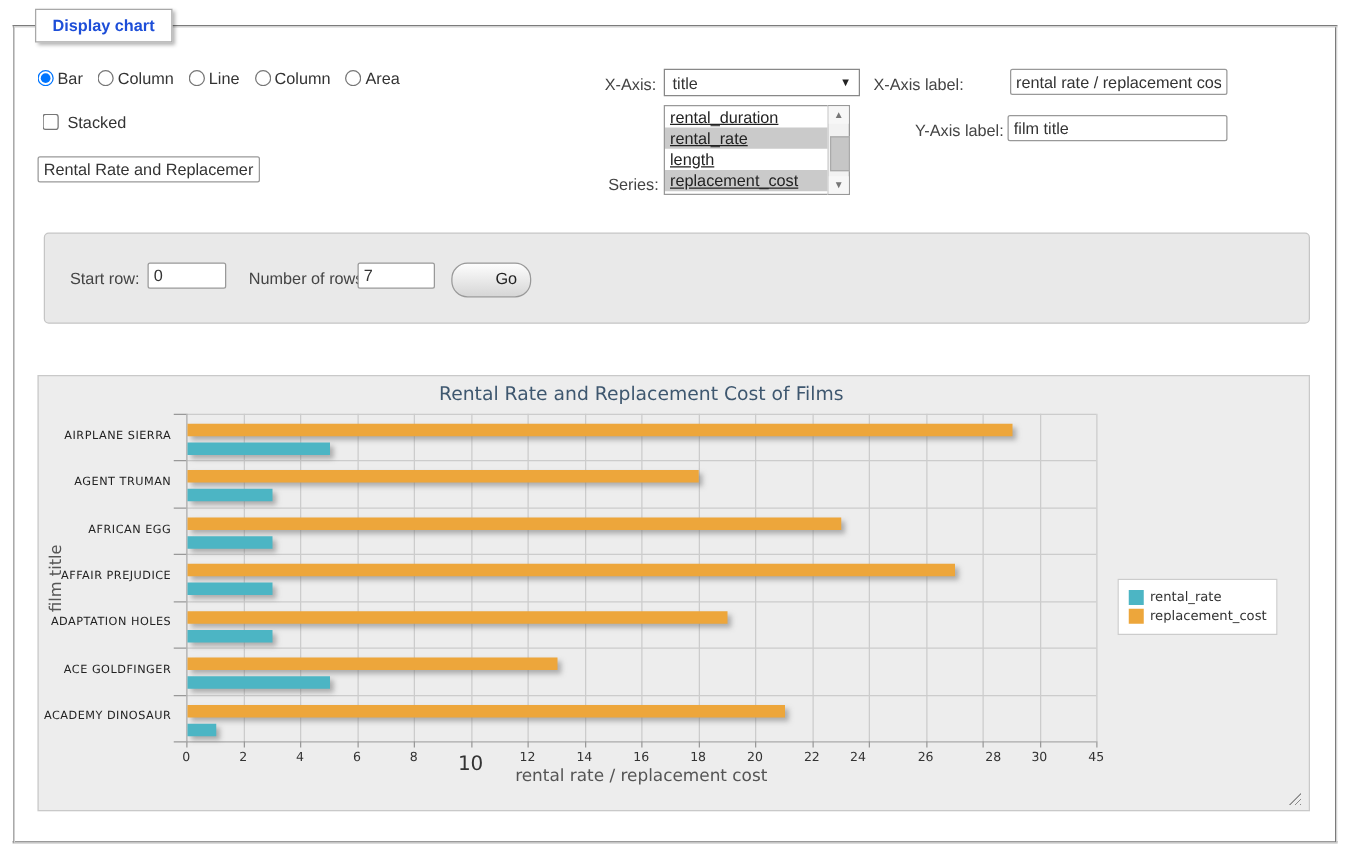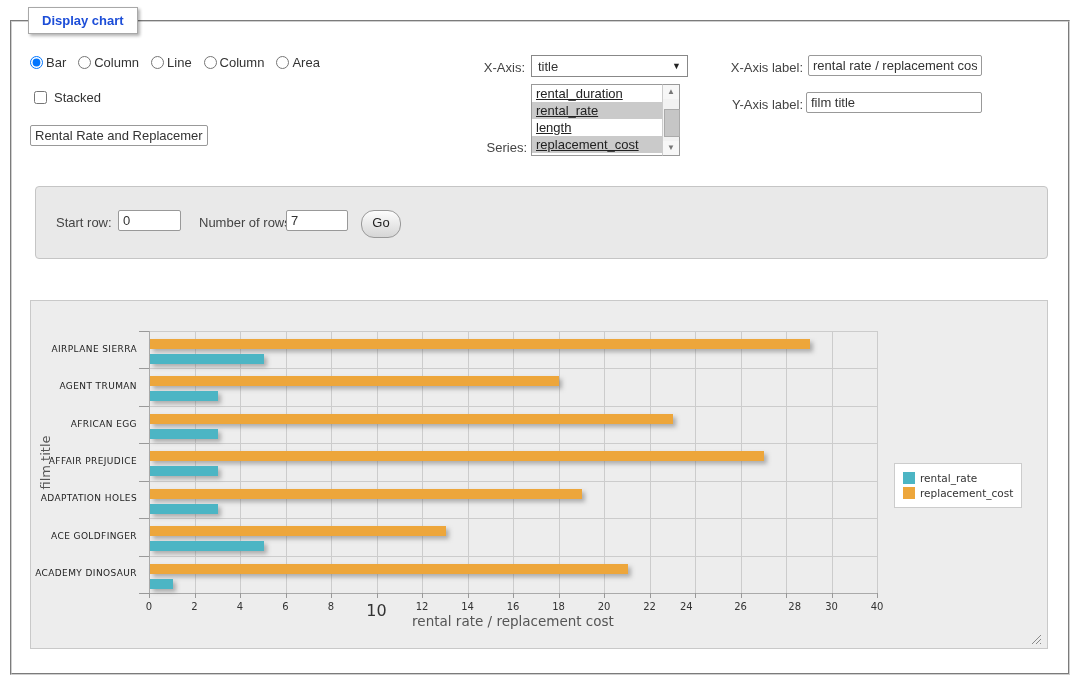--- a/index.html
+++ b/index.html
@@ -23,21 +23,21 @@
   .fake-select .arrow{font-size:9px;color:#222;}
 
   .listbox{position:absolute;left:531px;top:84px;width:131px;height:70px;border:1px solid #999;background:#fff;}
   .lb-opt{height:17px;line-height:17px;padding-left:4px;font-size:13px;color:#222;white-space:nowrap;overflow:hidden;text-decoration:underline;}
   .lb-opt.sel{background:#cacaca;}
   .lb-scroll{position:absolute;left:662px;top:84px;width:16px;height:70px;border:1px solid #999;border-left:1px solid #ccc;background:#f2f2f2;}
   .lb-arrow{position:absolute;left:0;width:16px;height:14px;background:#f7f7f7;color:#777;font-size:8px;text-align:center;line-height:14px;}
   .lb-thumb{position:absolute;left:1px;top:24px;width:14px;height:26px;background:#c6c6c6;border:1px solid #aaa;}
 
   .rows-panel{position:absolute;left:35px;top:186px;width:1011px;height:71px;background:#e9e9e9;border:1px solid #c5c5c5;border-radius:4px;}
-  .go-btn{position:absolute;left:325px;top:23px;width:38px;height:26px;border:1px solid #999;border-radius:13px;background:linear-gradient(#fdfdfd,#d6d6d6);font-size:13px;color:#222;text-align:center;line-height:24px;cursor:pointer;}
+  .go-btn{position:absolute;left:325px;top:23px;width:38px;height:26px;border:1px solid #999;border-radius:13px;background:linear-gradient(#fdfdfd,#d6d6d6);font-size:13px;color:#222;text-align:center;line-height:24px;cursor:pointer;padding-left:24px;}
 
   .chart-panel{position:absolute;left:30px;top:300px;width:1016px;height:347px;background:#ededed;border:1px solid #c9c9c9;}
   .chart-canvas{position:absolute;left:0;top:0;right:0;bottom:0;font-family:"DejaVu Sans",sans-serif;}
   .chart-title{position:absolute;left:118px;top:5px;width:728px;text-align:center;font-size:15px;color:#3e576f;}
   .x-axis-title{position:absolute;left:118px;top:312px;width:728px;text-align:center;font-size:13.5px;color:#555;}
   .y-axis-title{position:absolute;left:-86px;top:154px;width:200px;text-align:center;font-size:13px;color:#555;transform:rotate(-90deg);}
   .resize-handle{position:absolute;right:6px;bottom:4px;width:10px;height:10px;background:repeating-linear-gradient(-45deg,#8a8a8a 0 1px,transparent 1px 3px);clip-path:polygon(100% 0,100% 100%,0 100%);cursor:nwse-resize;}
 </style>
 </head>
 <body>
@@ -87,35 +87,36 @@
     <div class="lb-opt sel">rental_rate</div>
     <div class="lb-opt">length</div>
     <div class="lb-opt sel">replacement_cost</div>
   </div>
 <div class="lb-scroll">
   <div class="lb-arrow" style="top:0;">▲</div>
   <div class="lb-thumb"></div>
   <div class="lb-arrow" style="bottom:0;">▼</div>
 </div>
 
-<div class="lbl r" style="left:715px;top:60px;width:88px;">X-Axis label:</div>
+<div class="lbl r" style="left:683px;top:60px;width:88px;">X-Axis label:</div>
 <input type="text" style="position: absolute; left: 808px; top: 55px; width: 164px;" value="rental rate / replacement cost">
 <div class="lbl r" style="left:715px;top:97px;width:88px;">Y-Axis label:</div>
 <input type="text" style="position: absolute; left: 806px; top: 92px; width: 166px;" value="film title">
 
 <div class="rows-panel">
   <div class="lbl" style="left:20px;top:28px;">Start row:</div>
   <input type="text" style="position: absolute; left: 82px; top: 23px; width: 53px;" value="0">
   <div class="lbl" style="left:148px;top:28px;margin-left:15px;">Number of rows:</div>
   <input type="text" style="position: absolute; left: 250px; top: 23px; width: 52px;" value="7">
   <div class="go-btn">Go</div>
 </div>
 
 <div class="chart-panel">
   <div class="chart-canvas">
+    <div class="chart-title">Rental Rate and Replacement Cost of Films</div>
     <div class="x-axis-title">rental rate / replacement cost</div>
     <div class="y-axis-title">film title</div>
   <div style="position: absolute; left: 118px; top: 30px; width: 728px; height: 1px; background: rgb(204, 204, 204);"></div>
       <div style="position: absolute; left: 108px; top: 30px; width: 10px; height: 1px; background: rgb(153, 153, 153);"></div>
       <div style="position: absolute; left: 118px; top: 67.4px; width: 728px; height: 1px; background: rgb(204, 204, 204);"></div>
       <div style="position: absolute; left: 108px; top: 67.4px; width: 10px; height: 1px; background: rgb(153, 153, 153);"></div>
       <div style="position: absolute; left: 118px; top: 104.9px; width: 728px; height: 1px; background: rgb(204, 204, 204);"></div>
       <div style="position: absolute; left: 108px; top: 104.9px; width: 10px; height: 1px; background: rgb(153, 153, 153);"></div>
       <div style="position: absolute; left: 118px; top: 142.3px; width: 728px; height: 1px; background: rgb(204, 204, 204);"></div>
       <div style="position: absolute; left: 108px; top: 142.3px; width: 10px; height: 1px; background: rgb(153, 153, 153);"></div>
@@ -169,21 +170,21 @@
       <div style="position: absolute; left: 709.5px; top: 292px; width: 1px; height: 5px; background: rgb(153, 153, 153);"></div>
       <div style="position: absolute; left: 694.5px; top: 300px; width: 30px; text-align: center; font-size: 10px; color: rgb(51, 51, 51);">26</div>
       <div style="position: absolute; left: 755px; top: 30px; width: 1px; height: 262px; background: rgb(204, 204, 204);"></div>
       <div style="position: absolute; left: 755px; top: 292px; width: 1px; height: 5px; background: rgb(153, 153, 153);"></div>
       <div style="position: absolute; left: 740px; top: 300px; width: 30px; text-align: right; font-size: 10px; color: rgb(51, 51, 51);">28</div>
       <div style="position: absolute; left: 800.5px; top: 30px; width: 1px; height: 262px; background: rgb(204, 204, 204);"></div>
       <div style="position: absolute; left: 800.5px; top: 292px; width: 1px; height: 5px; background: rgb(153, 153, 153);"></div>
       <div style="position: absolute; left: 785.5px; top: 300px; width: 30px; text-align: center; font-size: 10px; color: rgb(51, 51, 51);">30</div>
       <div style="position: absolute; left: 846px; top: 30px; width: 1px; height: 262px; background: rgb(204, 204, 204);"></div>
       <div style="position: absolute; left: 846px; top: 292px; width: 1px; height: 5px; background: rgb(153, 153, 153);"></div>
-      <div style="position: absolute; left: 831px; top: 300px; width: 30px; text-align: center; font-size: 10px; color: rgb(51, 51, 51);">40</div>
+      <div style="position: absolute; left: 831px; top: 300px; width: 30px; text-align: center; font-size: 10px; color: rgb(51, 51, 51);">45</div>
       <div style="position: absolute; left: 118px; top: 30px; width: 1px; height: 262px; background: rgb(170, 170, 170);"></div>
       <div style="position: absolute; left: 0px; top: 42.7px; width: 106px; text-align: right; font-size: 9px; color: rgb(34, 34, 34); letter-spacing: 0.4px; white-space: nowrap;">AIRPLANE SIERRA</div>
       <div style="position: absolute; left: 119px; top: 38px; width: 659.5px; height: 10px; background: rgb(237, 166, 59); box-shadow: rgba(110, 110, 110, 0.5) 3px 3px 4px;"></div>
       <div style="position: absolute; left: 119px; top: 53px; width: 113.5px; height: 10px; background: rgb(76, 181, 196); box-shadow: rgba(110, 110, 110, 0.5) 3px 3px 4px;"></div>
       <div style="position: absolute; left: 0px; top: 80.1px; width: 106px; text-align: right; font-size: 9px; color: rgb(34, 34, 34); letter-spacing: 0.4px; white-space: nowrap;">AGENT TRUMAN</div>
       <div style="position: absolute; left: 119px; top: 75.4px; width: 409.3px; height: 10px; background: rgb(237, 166, 59); box-shadow: rgba(110, 110, 110, 0.5) 3px 3px 4px;"></div>
       <div style="position: absolute; left: 119px; top: 90.4px; width: 68px; height: 10px; background: rgb(76, 181, 196); box-shadow: rgba(110, 110, 110, 0.5) 3px 3px 4px;"></div>
       <div style="position: absolute; left: 0px; top: 117.6px; width: 106px; text-align: right; font-size: 9px; color: rgb(34, 34, 34); letter-spacing: 0.4px; white-space: nowrap;">AFRICAN EGG</div>
       <div style="position: absolute; left: 119px; top: 112.9px; width: 523px; height: 10px; background: rgb(237, 166, 59); box-shadow: rgba(110, 110, 110, 0.5) 3px 3px 4px;"></div>
       <div style="position: absolute; left: 119px; top: 127.9px; width: 68px; height: 10px; background: rgb(76, 181, 196); box-shadow: rgba(110, 110, 110, 0.5) 3px 3px 4px;"></div>

